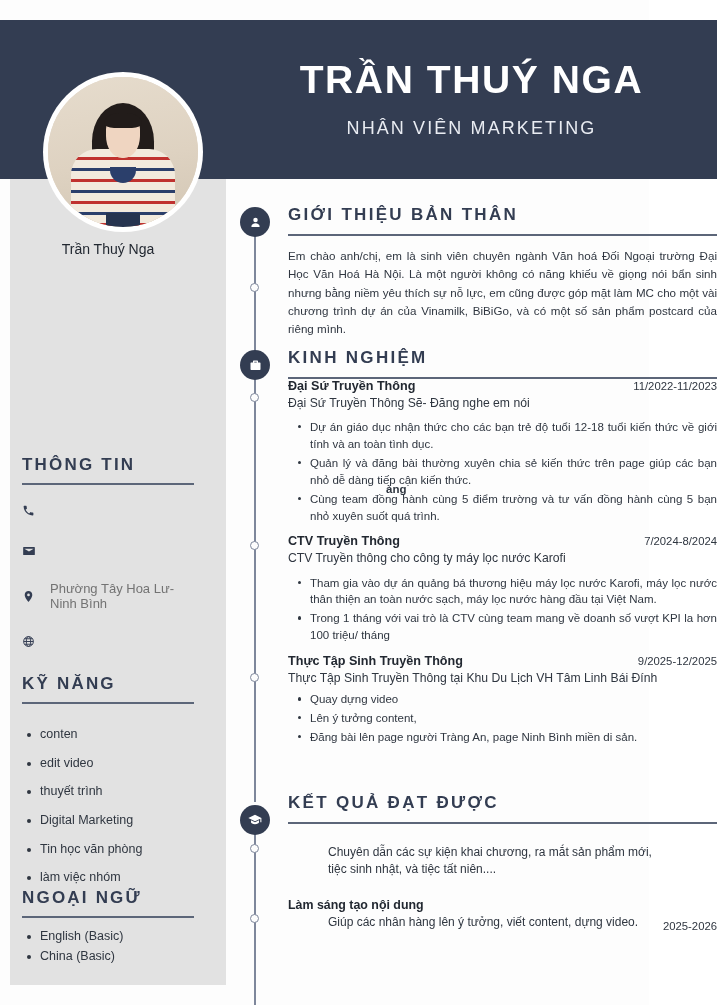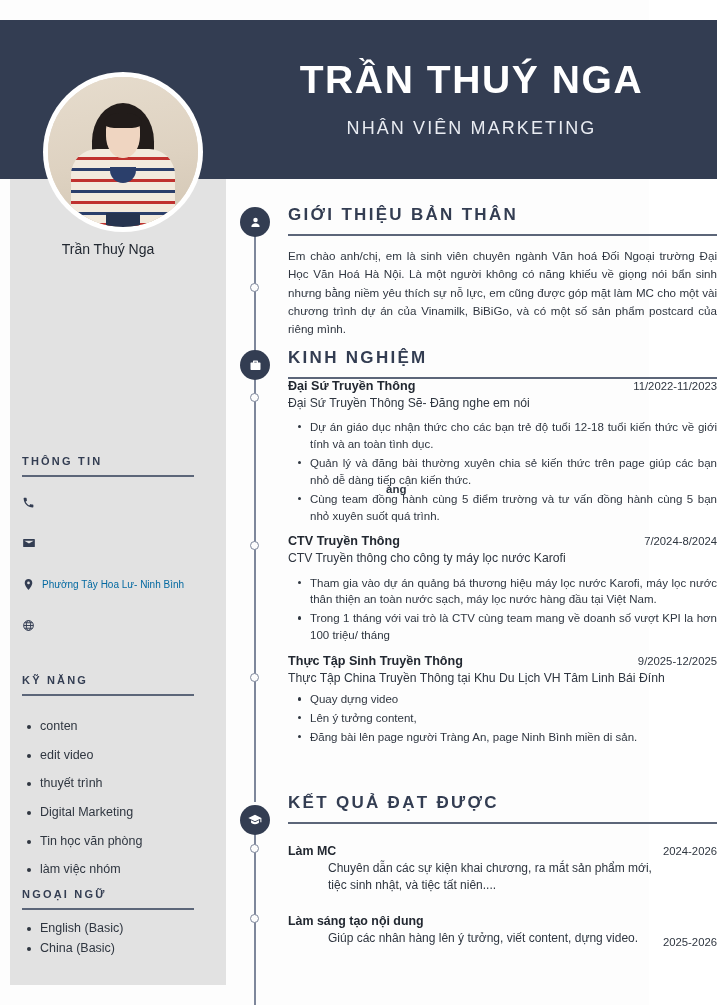--- a/index.html
+++ b/index.html
@@ -128,21 +128,21 @@
   .side-name {
     position:absolute; left:0; top:241px;
     width:216px;
     text-align:center;
     font-size:14px;
     color:#222831;
   }
 
   .side-sec { position:absolute; left:0; width:216px; }
   .side-sec-title {
-    font-size:11px; font-weight:bold;
+    font-size:17px; font-weight:bold;
     color:#333d52;
     letter-spacing:2.2px;
     padding:0 22px;
   }
   .side-rule {
     height:2px;
     background:#5c6679;
     margin:8px 22px 0 22px;
   }
 
@@ -151,22 +151,22 @@
     display:flex; align-items:center;
     min-height:22px;
     margin-bottom:19px;
   }
   .contact-ico {
     width:20px; flex:0 0 20px;
     display:flex; align-items:center; justify-content:flex-start;
     color:#333d52;
   }
   .contact-txt {
-    font-size:10px; color:#0369a1;
-    margin-left:0;
+    font-size:13px; color:#737373;
+    margin-left:8px;
   }
 
   .bullets { margin:0; padding:0 22px 0 40px; list-style:none; }
   .bullets li {
     position:relative;
     font-size:12.5px;
     color:#2f3640;
     line-height:1.25;
     margin-bottom:13px;
   }
@@ -441,21 +441,21 @@
           <li>Tham gia vào dự án quảng bá thương hiệu máy lọc nước Karofi, máy lọc nước thân thiện an toàn nước sạch, máy lọc nước hàng đầu tại Việt Nam.</li>
           <li>Trong 1 tháng với vai trò là CTV cùng team mang về doanh số vượt KPI la hơn 100 triệu/ tháng</li>
         </ul>
       </div>
 
       <div class="job" style="margin-top:10px;">
         <div class="job-head">
           <span class="job-title">Thực Tập Sinh Truyền Thông</span>
           <span class="job-date">9/2025-12/2025</span>
         </div>
-        <div class="job-sub">Thực Tập China Truyền Thông tại Khu Du Lịch VH Tâm Linh Bái Đính</div>
+        <div class="job-sub">Thực Tập Sinh Truyền Thông tại Khu Du Lịch VH Tâm Linh Bái Đính</div>
         <ul class="job-pts" style="margin-top:5px;">
           <li>Quay dựng video</li>
           <li>Lên ý tưởng content,</li>
           <li>Đăng bài lên page người Tràng An, page Ninh Bình miền di sản.</li>
         </ul>
       </div>
     </div>
 
     <div class="sec" style="position:absolute; top:614px; left:0; width:477px;">
       <div class="tl-line" style="height:192px;"></div>
@@ -464,24 +464,20 @@
       <div class="sec-ico" style="top:12px;">
         <svg width="16" height="16" viewBox="0 0 24 24" fill="#ffffff">
             <path d="M12 4 2 9l10 5 8-4v5.2h1.6V9L12 4z"></path>
             <path d="M6 12.2v3.3c0 1.6 2.7 2.9 6 2.9s6-1.3 6-2.9v-3.3l-6 3-6-3z"></path>
           </svg>
       </div>
       <div class="sec-title">KẾT QUẢ ĐẠT ĐƯỢC</div>
       <div class="sec-rule"></div>
 
       <div class="ach" style="margin-top:20px;">
-        <div class="ach-head">
-          <span class="ach-title">Làm MC</span>
-          <span class="ach-date">2024-2026</span>
-        </div>
         <div class="ach-desc">Chuyên dẫn các sự kiện khai chương, ra mắt sản phẩm mới, tiệc sinh nhật, và tiệc tất niên....</div>
       </div>
 
       <div class="ach" style="margin-top:20px;">
         <div class="ach-head">
           <span class="ach-title">Làm sáng tạo nội dung</span>
           <span class="ach-date ach-date-low" style="position:relative; top:20px;">2025-2026</span>
         </div>
         <div class="ach-desc">Giúp các nhân hàng lên ý tưởng, viết content, dựng video.</div>
       </div>

